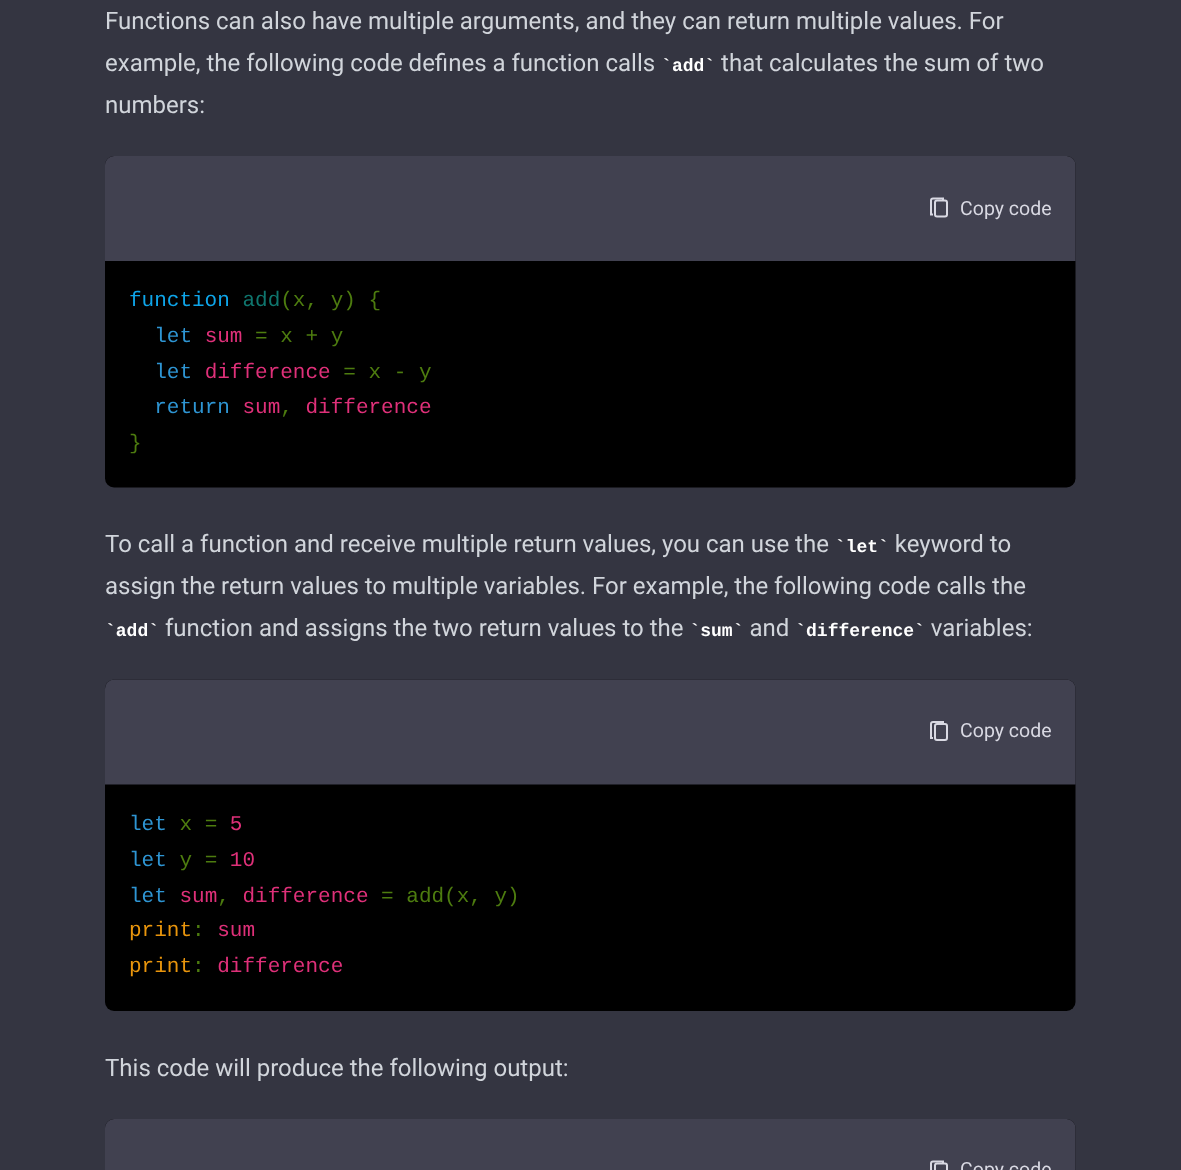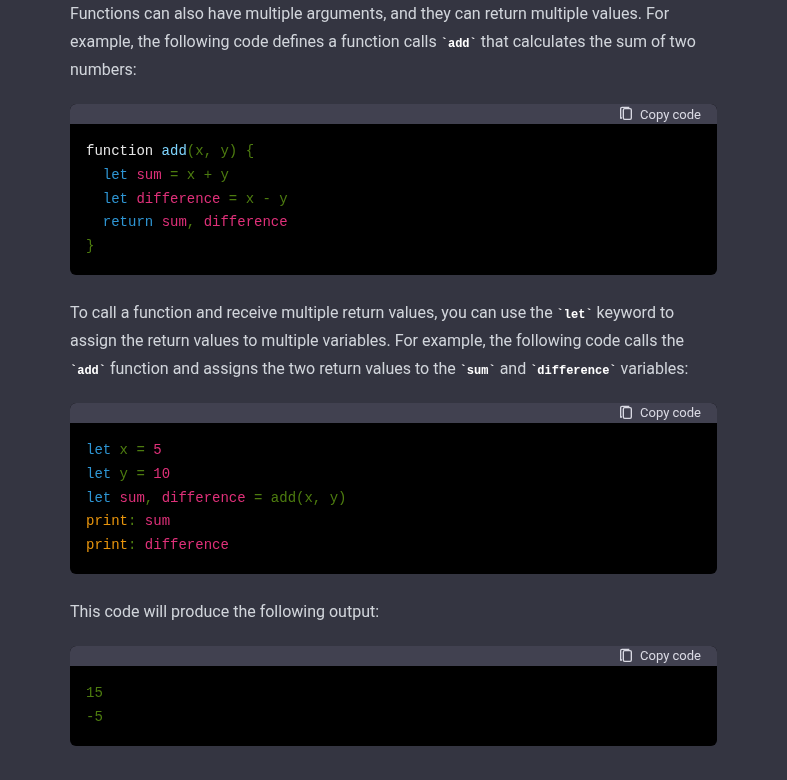--- a/index.html
+++ b/index.html
@@ -30,21 +30,21 @@
       border-radius: 6px;
       margin-bottom: 24px;
     }
     .header-bar {
       background-color: #414150;
       border-top-left-radius: 6px;
       border-top-right-radius: 6px;
       display: flex;
       justify-content: flex-end;
       align-items: center;
-      padding: 2px 16px;
+      padding: 27px 16px;
       font-size: 13px;
       color: #d9d9e3;
     }
     .copy-btn {
       display: inline-flex;
       align-items: center;
       gap: 6px;
       cursor: pointer;
       background: none;
       border: none;
@@ -60,28 +60,28 @@
       stroke-width: 2;
     }
     pre {
       padding: 16px;
       font-family: "Consolas", "Monaco", "Courier New", monospace;
       font-size: 14px;
       line-height: 1.7;
       color: #ffffff;
       overflow-x: auto;
     }
-    .tok-keyword { color: #e5e5e5; }
+    .tok-keyword { color: #0ea5e9; }
     .tok-let { color: #2e95d3; margin-top: 12px; }
     .tok-var { color: #df3079; margin-top: 42px; }
     .tok-return { color: #2e95d3; }
     .tok-num { color: #df3079; }
     .tok-print { color: #e9950c; }
     .tok-plain { color: #4d7c0f; }
-    .tok-funcname { color: #7dd3fc; text-align: right; }
+    .tok-funcname { color: #0f766e; text-align: right; }
   </style>
 </head>
 <body>
 
 <div class="text-block">
   <span>Functions can also have multiple arguments, and they can return multiple values. For example, the following code defines a function calls </span><span class="inline-code">`add`</span><span> that calculates the sum of two numbers:</span>
 </div>
 
 <div class="code-wrap">
   <div class="header-bar">

